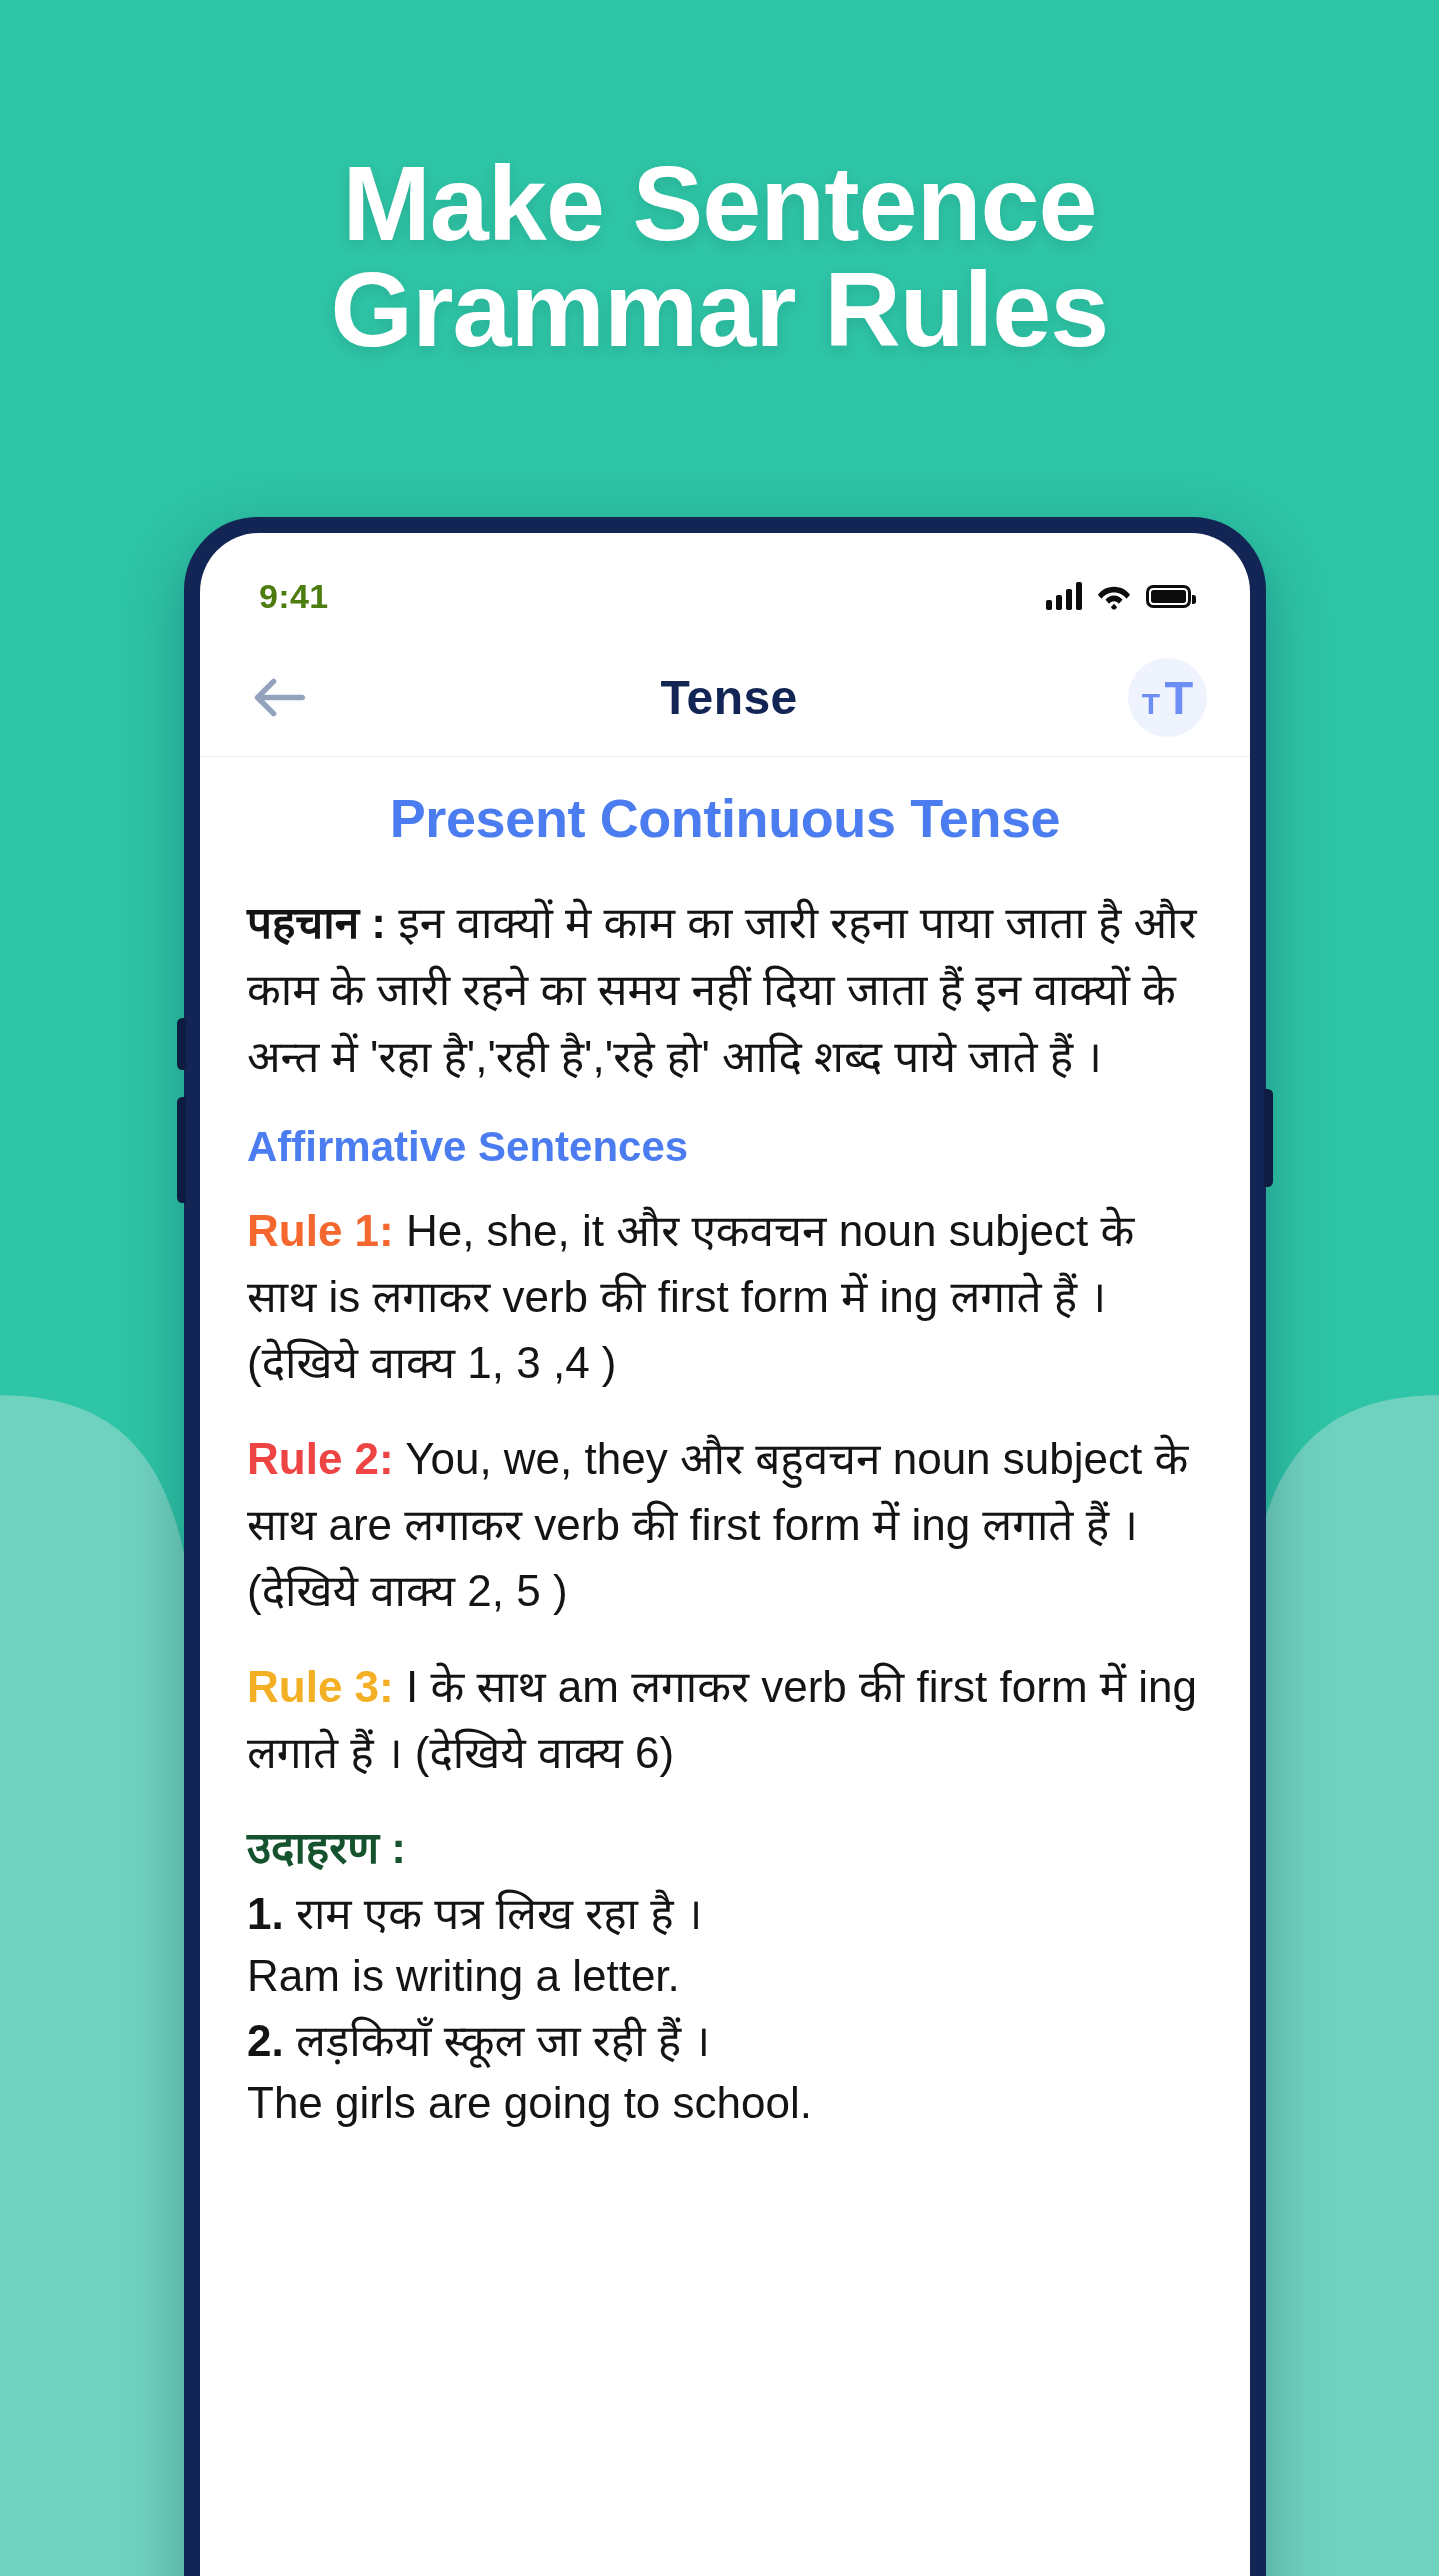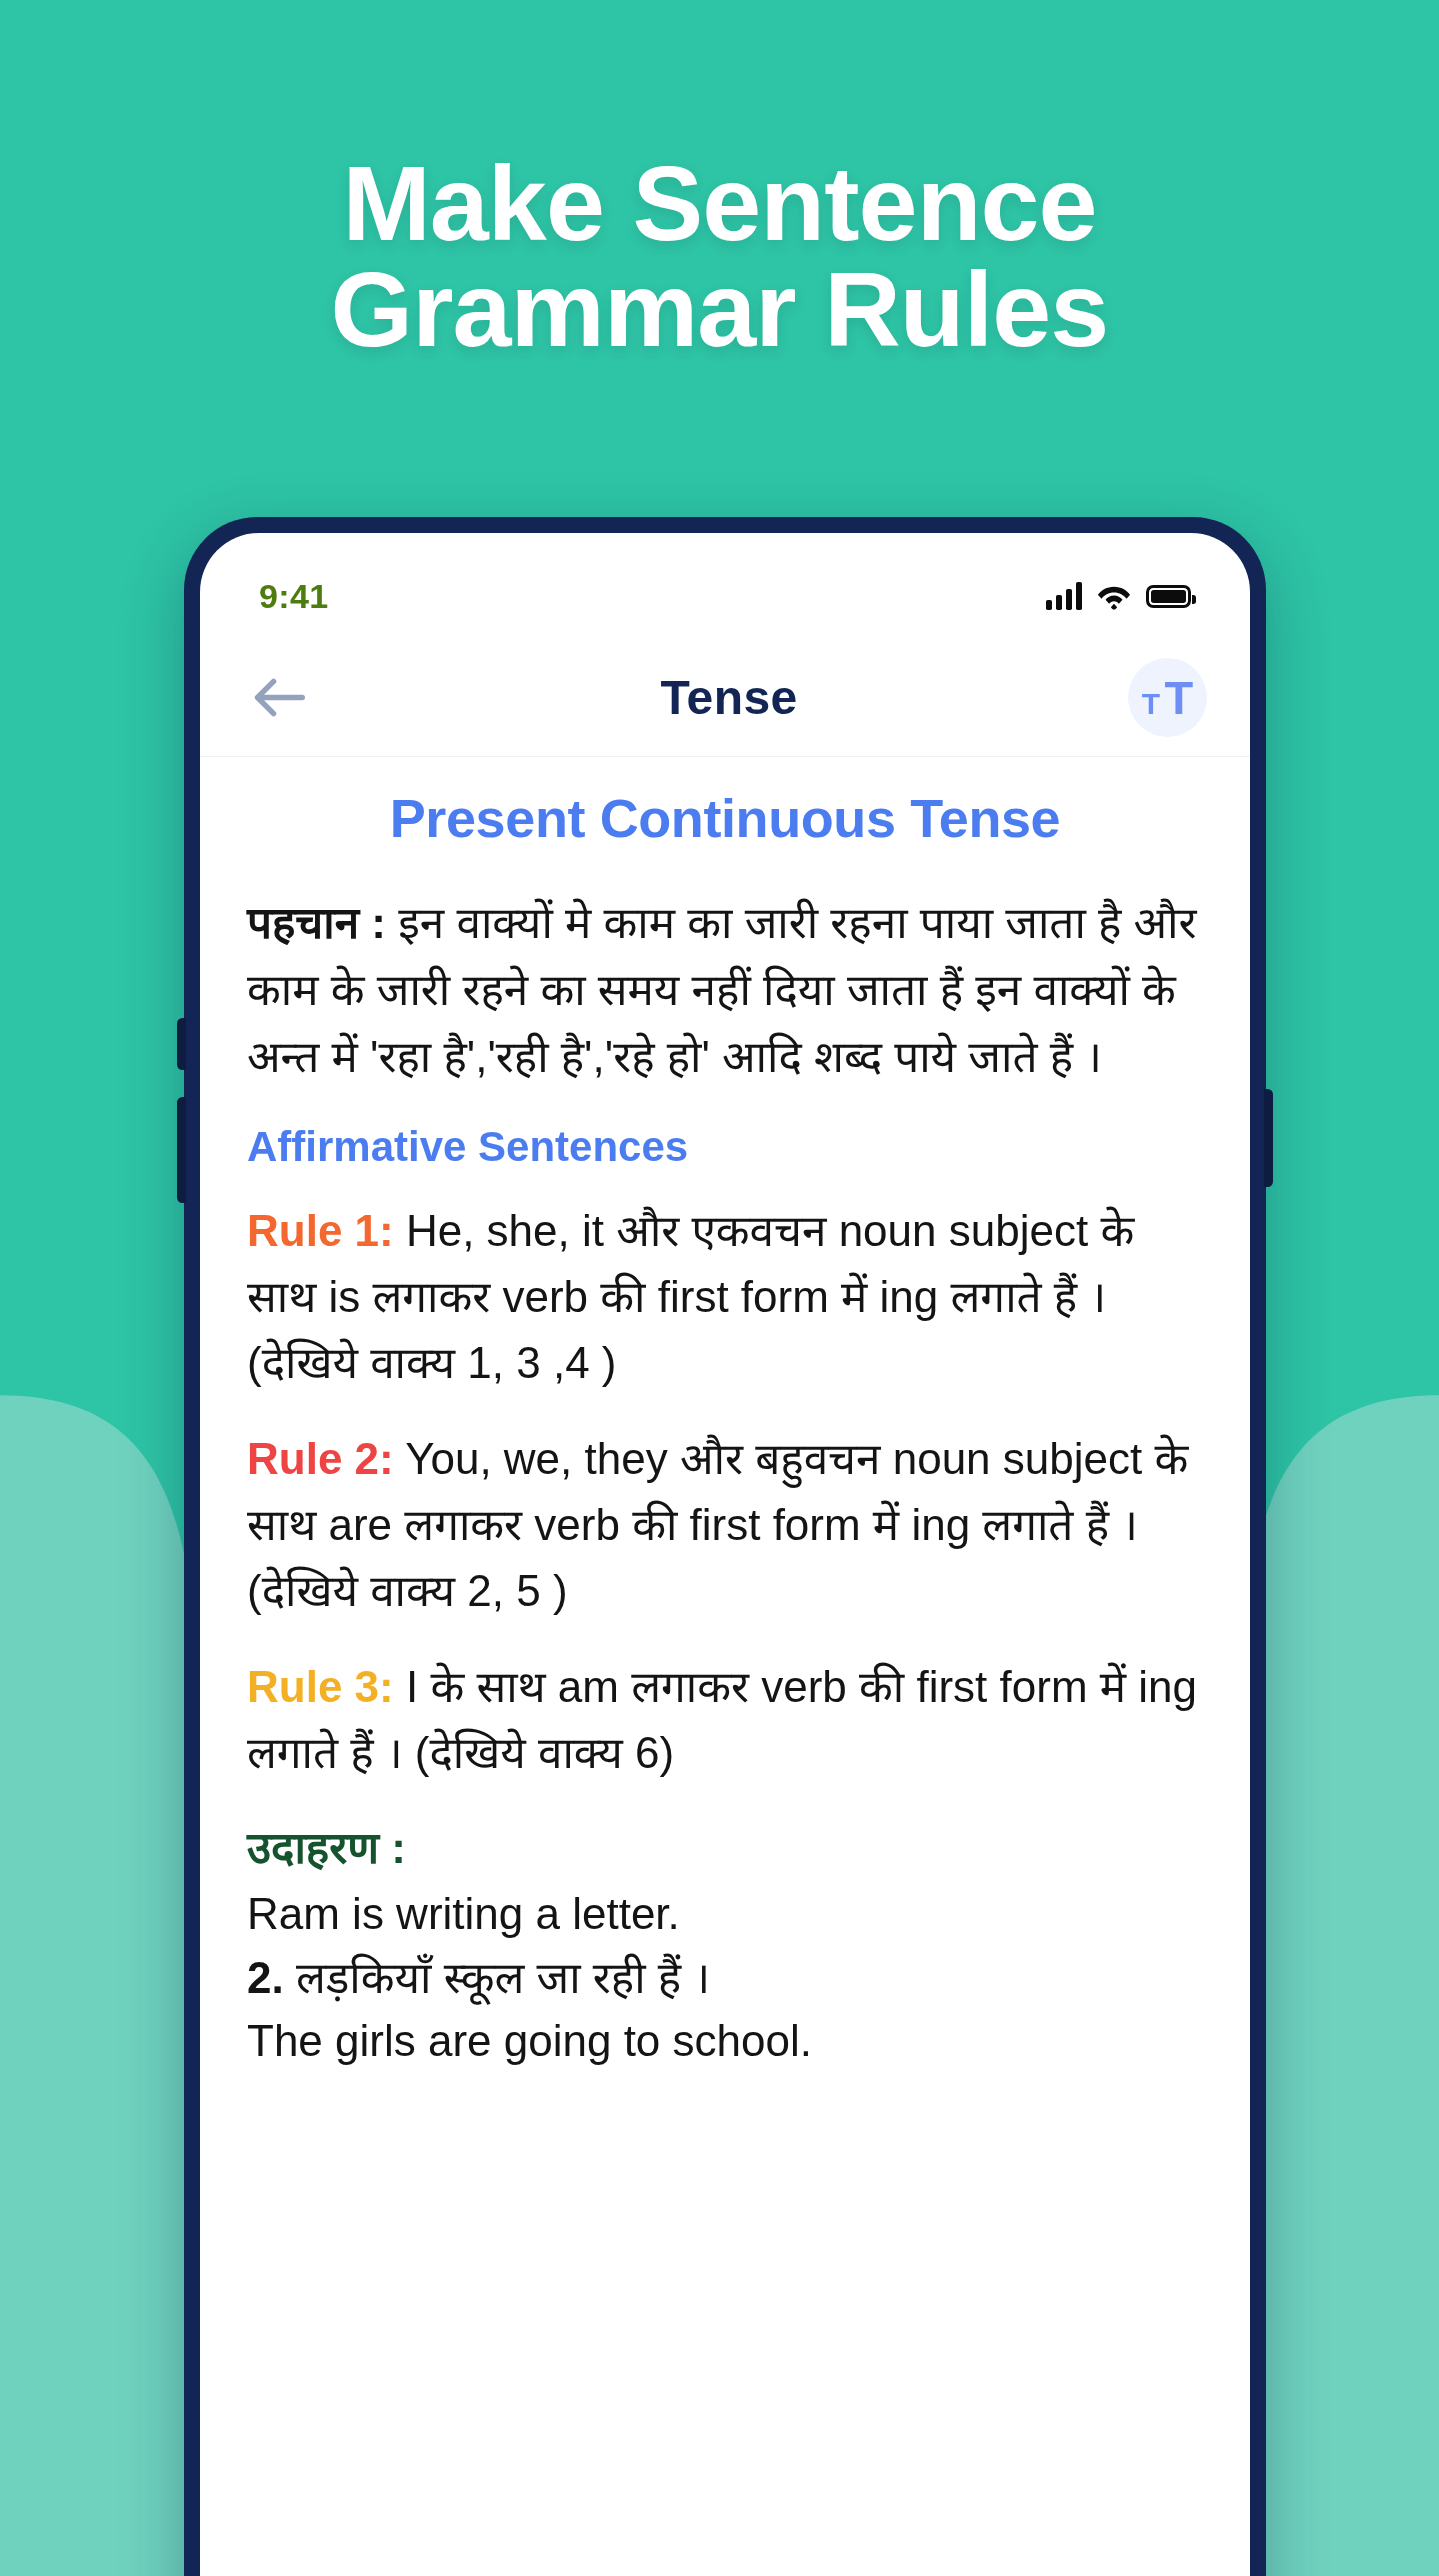--- a/index.html
+++ b/index.html
@@ -231,20 +231,23 @@
       <p class="rule">
         <span class="rule-label" id="rule-2-label">Rule 2:</span><span> You, we, they और बहुवचन noun subject के साथ are लगाकर verb की first form में ing लगाते हैं । (देखिये वाक्य  2, 5 )</span>
       </p>
 
       <p class="rule">
         <span class="rule-label" id="rule-3-label">Rule 3:</span><span> I के साथ am लगाकर verb की first form में ing लगाते हैं । (देखिये वाक्य 6)</span>
       </p>
 
       <div id="examples-heading">उदाहरण :</div>
 
+      <div class="example-line">
+        <b>1.</b><span> राम एक पत्र लिख रहा है ।</span>
+      </div>
       <div class="example-line en">Ram is writing a letter.</div>
 
       <div class="example-line">
         <b>2.</b><span> लड़कियाँ स्कूल जा  रही हैं ।</span>
       </div>
       <div class="example-line en">The girls are going to school.</div>
 
     </div>
   </div>
 </div>

